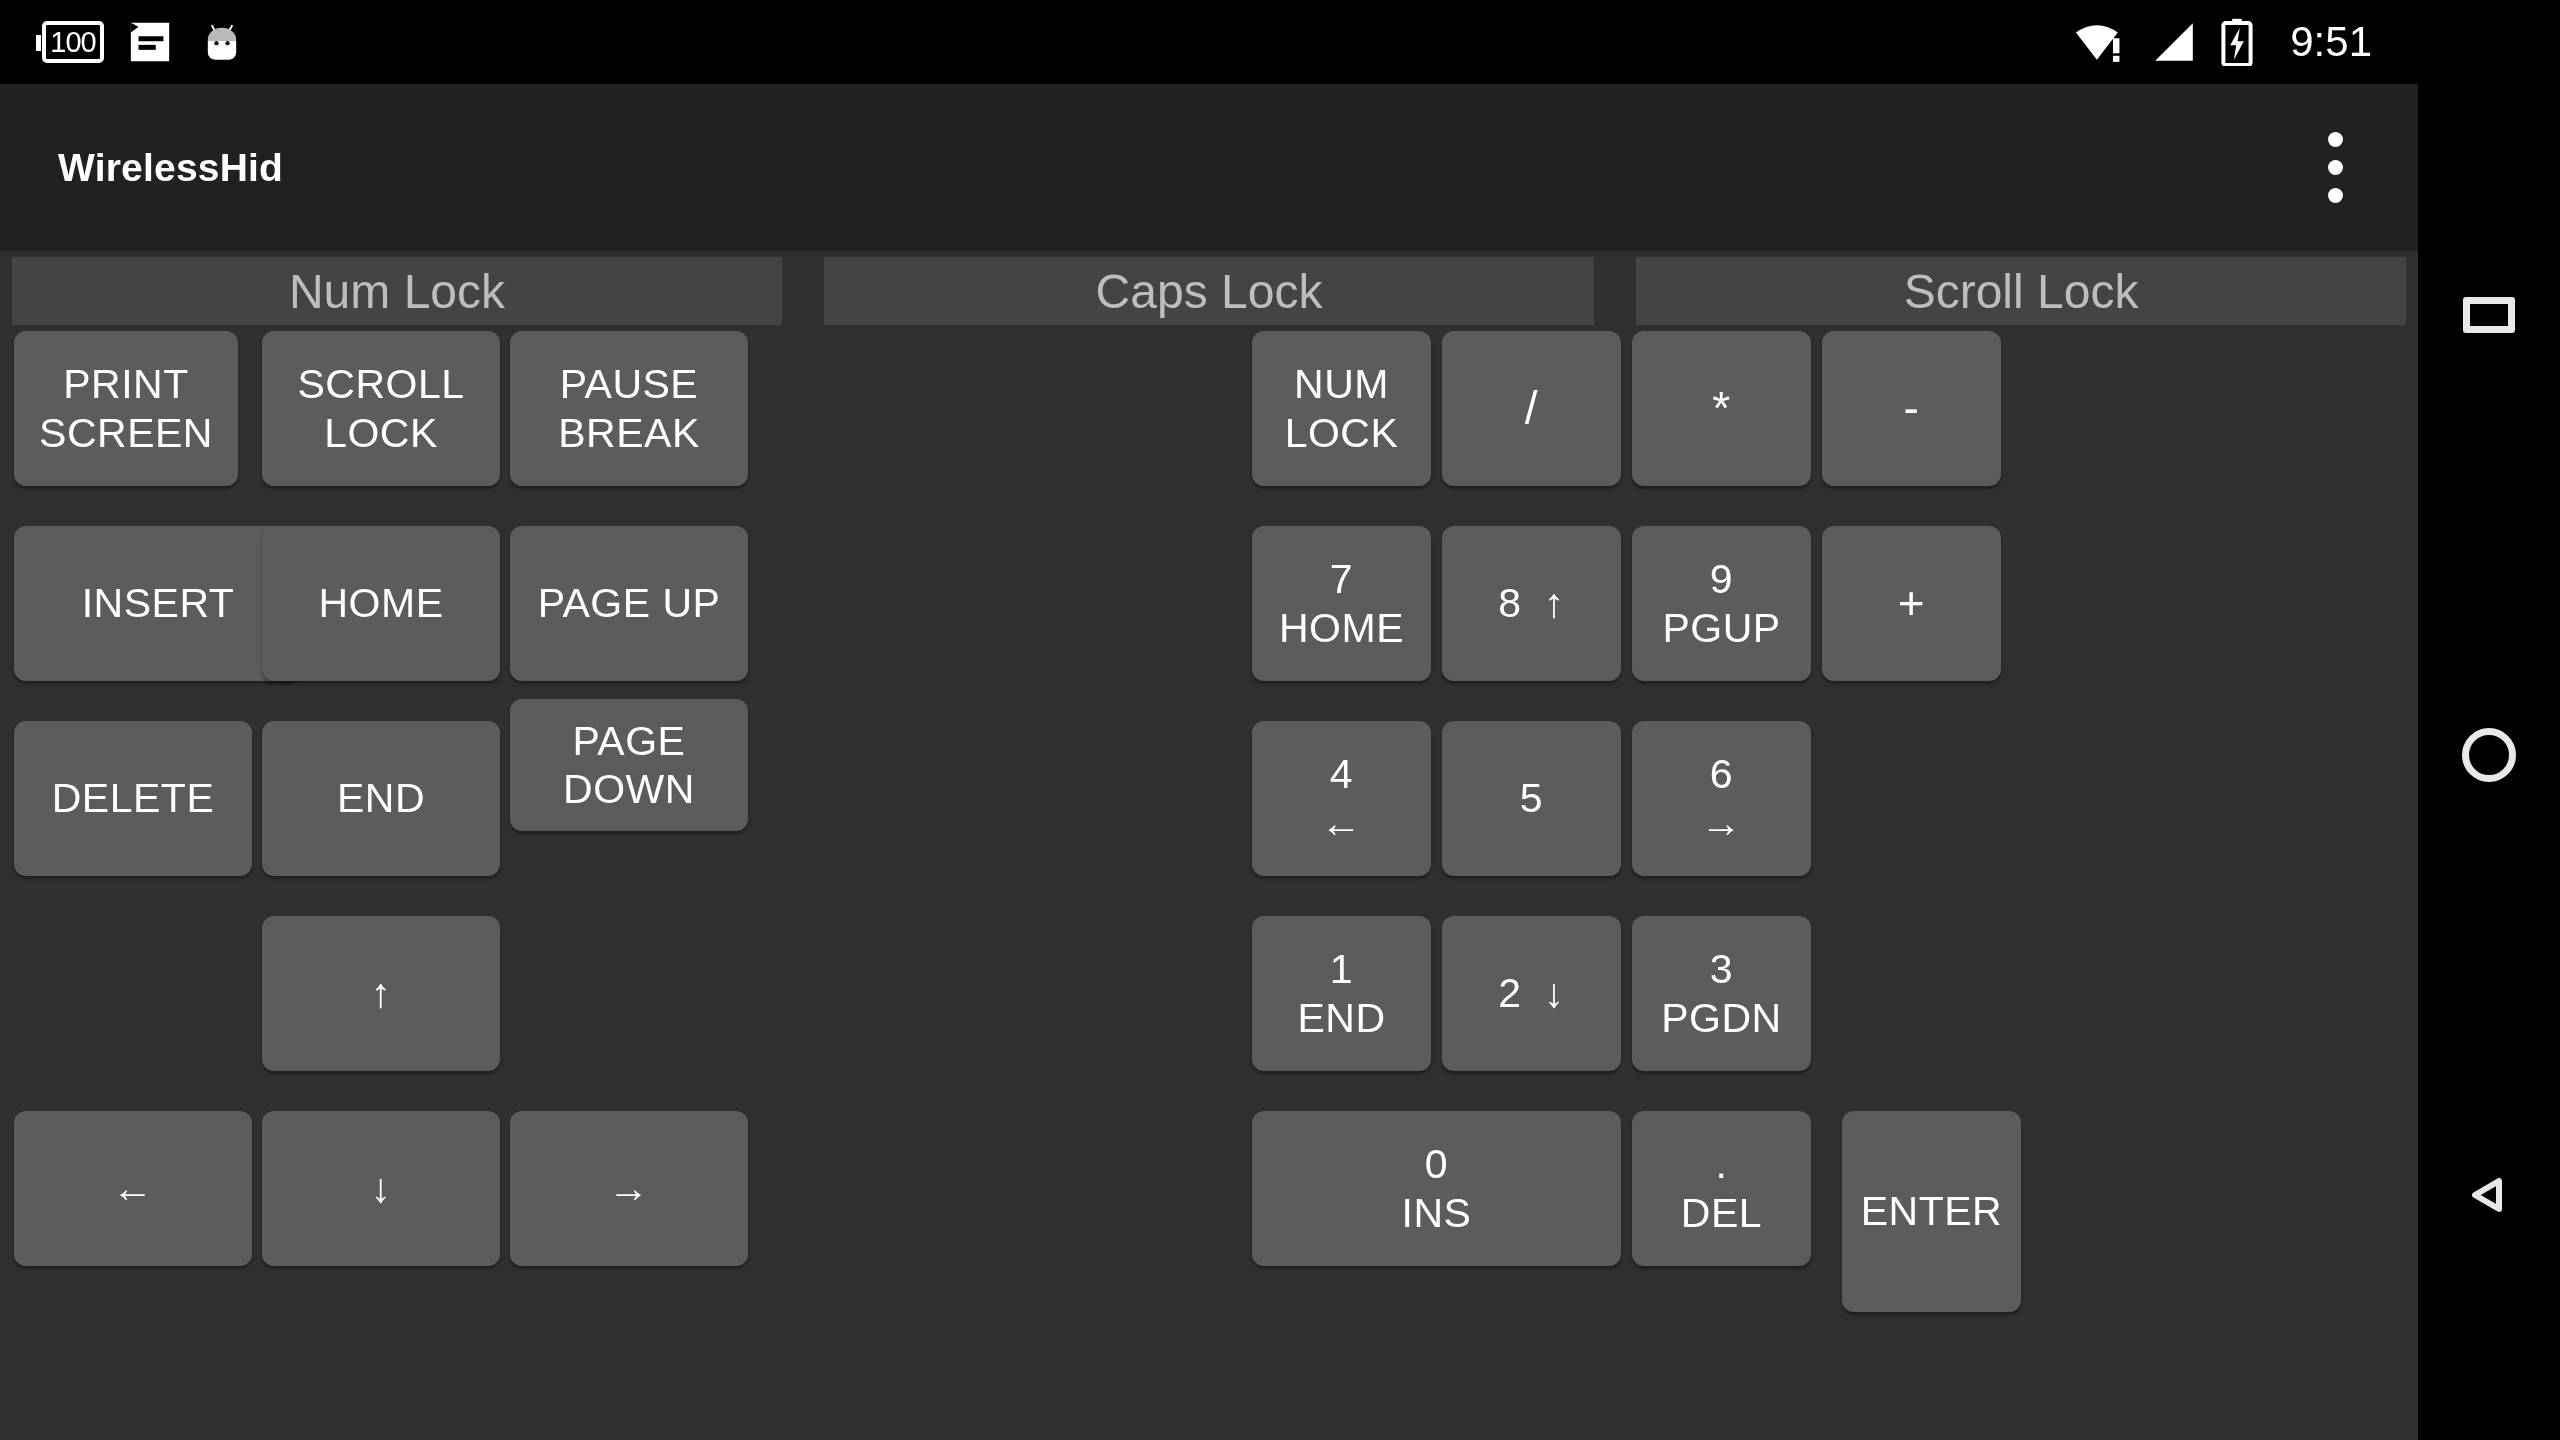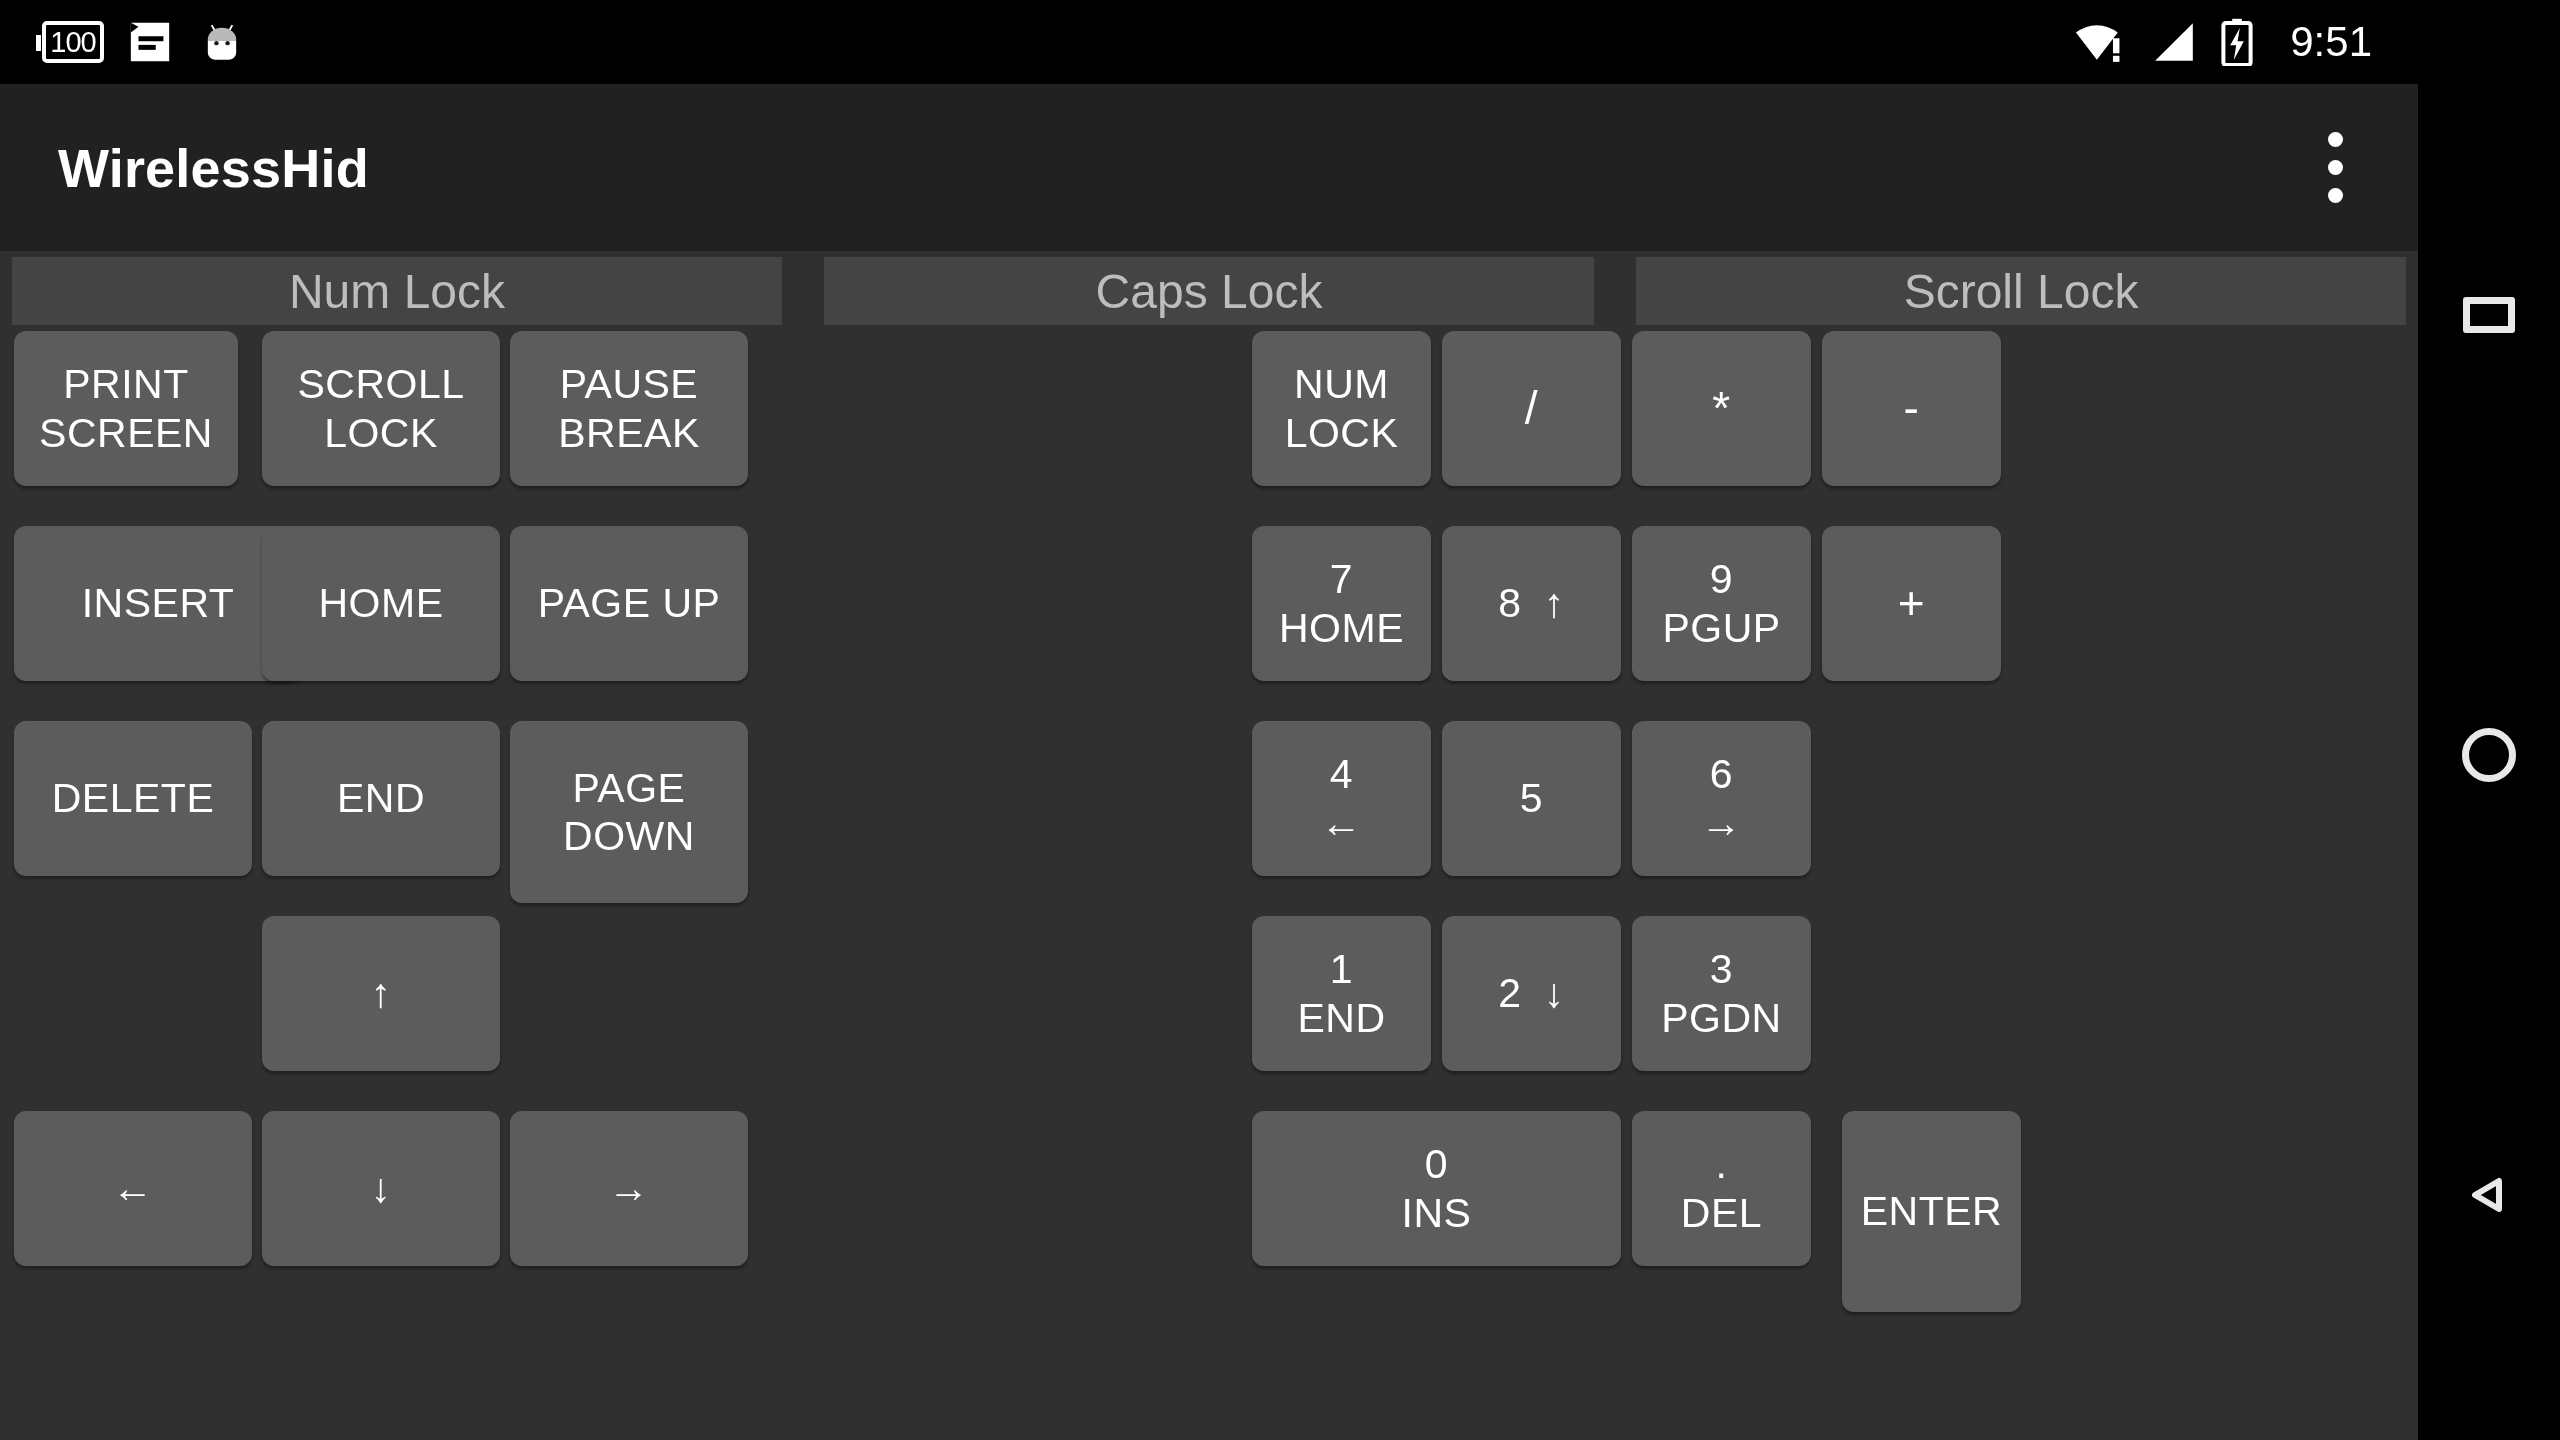--- a/index.html
+++ b/index.html
@@ -98,21 +98,21 @@
     width: 100%;
     height: 167px;
     background: #212121;
     display: flex;
     align-items: center;
     box-sizing: border-box;
     padding: 0 38px 0 58px;
   }
   #app-title {
     color: #ffffff;
-    font-size: 54px;
+    font-size: 39px;
     font-weight: bold;
     letter-spacing: 0.2px;
   }
   #overflow-menu {
     margin-left: auto;
     width: 90px;
     height: 108px;
     display: flex;
     flex-direction: column;
     align-items: center;
@@ -299,21 +299,21 @@
         </div>
         <div class="key" style="left: 510px; top: 195px; width: 238px; height: 155px;">
           <span class="l1">PAGE UP</span>
         </div>
         <div class="key" style="left: 14px; top: 390px; width: 238px; height: 155px;">
           <span class="l1">DELETE</span>
         </div>
         <div class="key" style="left: 262px; top: 390px; width: 238px; height: 155px;">
           <span class="l1">END</span>
         </div>
-        <div class="key" style="left: 510px; top: 390px; width: 238px; height: 182px;">
+        <div class="key" style="left: 510px; top: 368px; width: 238px; height: 132px;">
           <span class="l1">PAGE DOWN</span>
         </div>
         <div class="key" style="left: 262px; top: 585px; width: 238px; height: 155px;">
           <span class="l1">↑</span>
         </div>
         <div class="key" style="left: 14px; top: 780px; width: 238px; height: 155px;">
           <span class="l1">←</span>
         </div>
         <div class="key" style="left: 262px; top: 780px; width: 238px; height: 155px;">
           <span class="l1">↓</span>

